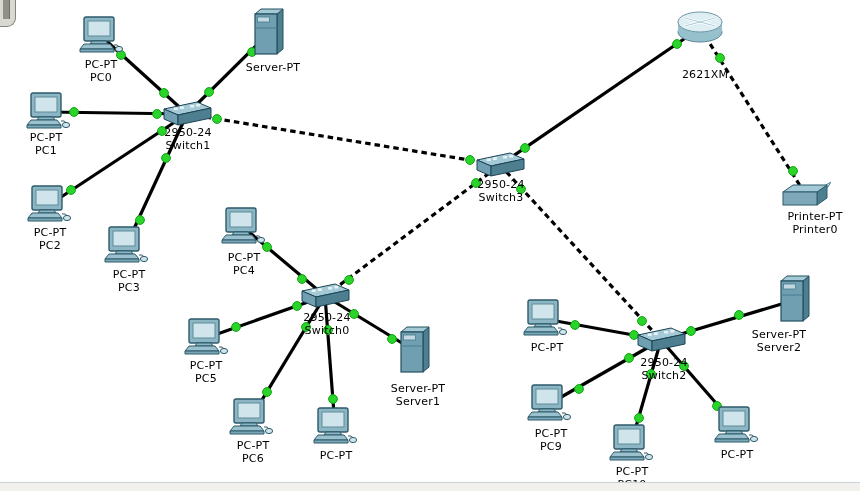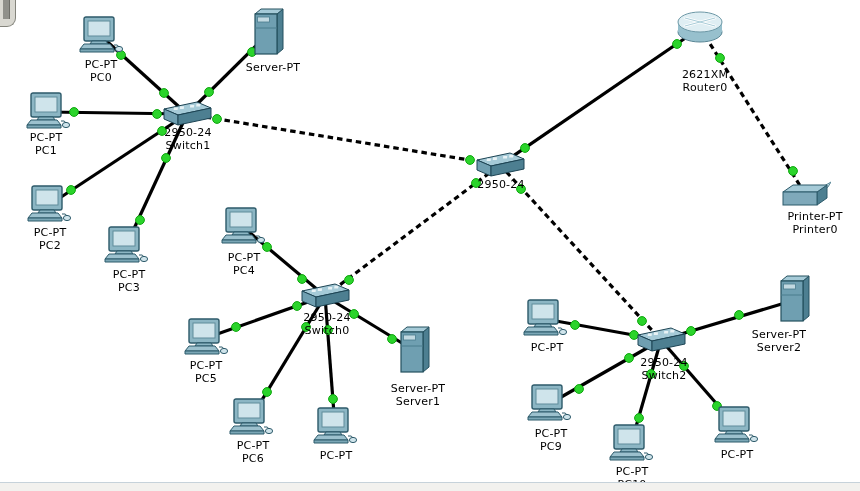--- a/index.html
+++ b/index.html
@@ -277,36 +277,36 @@
     <polygon points="4,9 18,15 18,25 4,19" fill="#6f9fb1" stroke="#1d4454" stroke-width="1"></polygon>
     <polygon points="18,15 51,8 51,18 18,25" fill="#4d7f91" stroke="#1d4454" stroke-width="1"></polygon>
     <rect x="15" y="7.5" width="4" height="2.6" fill="#e8f2f5" transform="skewX(-8)"></rect>
     <rect x="21" y="6.3" width="4" height="2.6" fill="#e8f2f5" transform="skewX(-8)"></rect>
     <rect x="31" y="5" width="4" height="2.6" fill="#e8f2f5" transform="skewX(-8)"></rect>
     <rect x="37" y="3.8" width="4" height="2.6" fill="#e8f2f5" transform="skewX(-8)"></rect>
   </svg>
       </div>
       <div class="dev-label" style="left: 436px; top: 178px;">
         <div>2950-24</div>
+        <div>Switch3</div>
       </div>
       <div class="device" style="left: 676px; top: 9px;">
         <svg width="48" height="38" viewBox="0 0 48 38">
     <rect x="2" y="13" width="44" height="10" fill="#97c0cd"></rect>
     <ellipse cx="24" cy="23" rx="22" ry="10" fill="#97c0cd" stroke="#5b8796" stroke-width="1"></ellipse>
     <rect x="2" y="12" width="44" height="11" fill="#97c0cd"></rect>
     <ellipse cx="24" cy="13" rx="22" ry="10" fill="#dfeef3" stroke="#6d98a6" stroke-width="1"></ellipse>
     <line x1="9" y1="9" x2="39" y2="17" stroke="#ffffff" stroke-width="2.6" stroke-linecap="round"></line>
     <line x1="39" y1="9" x2="9" y2="17" stroke="#ffffff" stroke-width="2.6" stroke-linecap="round"></line>
     <line x1="9" y1="9" x2="39" y2="17" stroke="#a8ccd8" stroke-width="1" stroke-linecap="round"></line>
     <line x1="39" y1="9" x2="9" y2="17" stroke="#a8ccd8" stroke-width="1" stroke-linecap="round"></line>
   </svg>
       </div>
       <div class="dev-label" style="left: 640px; top: 46px; margin-top: 22px;">
         <div>2621XM</div>
-        <div>Router0</div>
       </div>
       <div class="device" style="left: 781px; top: 181px;">
         <svg width="50" height="28" viewBox="0 0 50 28">
     <polygon points="38,8 50,1 47,6 40,11" fill="#bdd6de" stroke="#5f8b9a" stroke-width="1"></polygon>
     <polygon points="36,11 46,4 46,17 36,24" fill="#4d7f91" stroke="#2d5a6a" stroke-width="1"></polygon>
     <polygon points="2,11 12,4 46,4 36,11" fill="#a5cad7" stroke="#2d5a6a" stroke-width="1"></polygon>
     <rect x="2" y="11" width="34" height="13" fill="#7fa9ba" stroke="#2d5a6a" stroke-width="1"></rect>
   </svg>
       </div>
       <div class="dev-label" style="left: 750px; top: 210px;">

